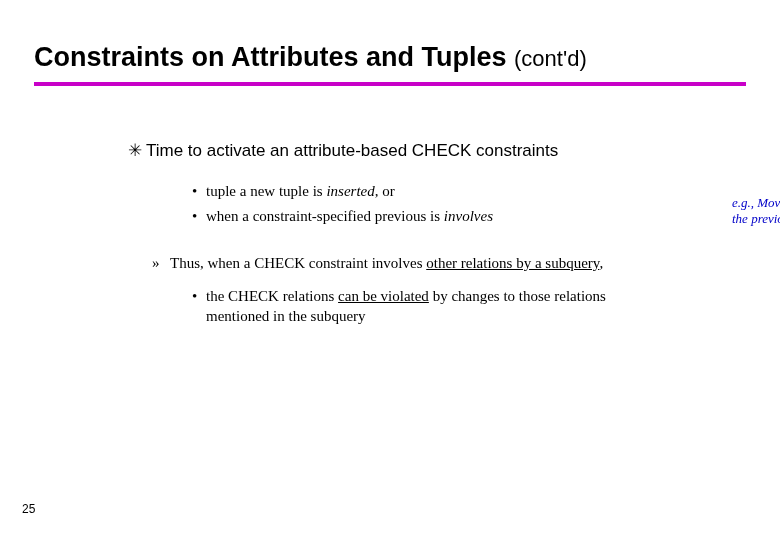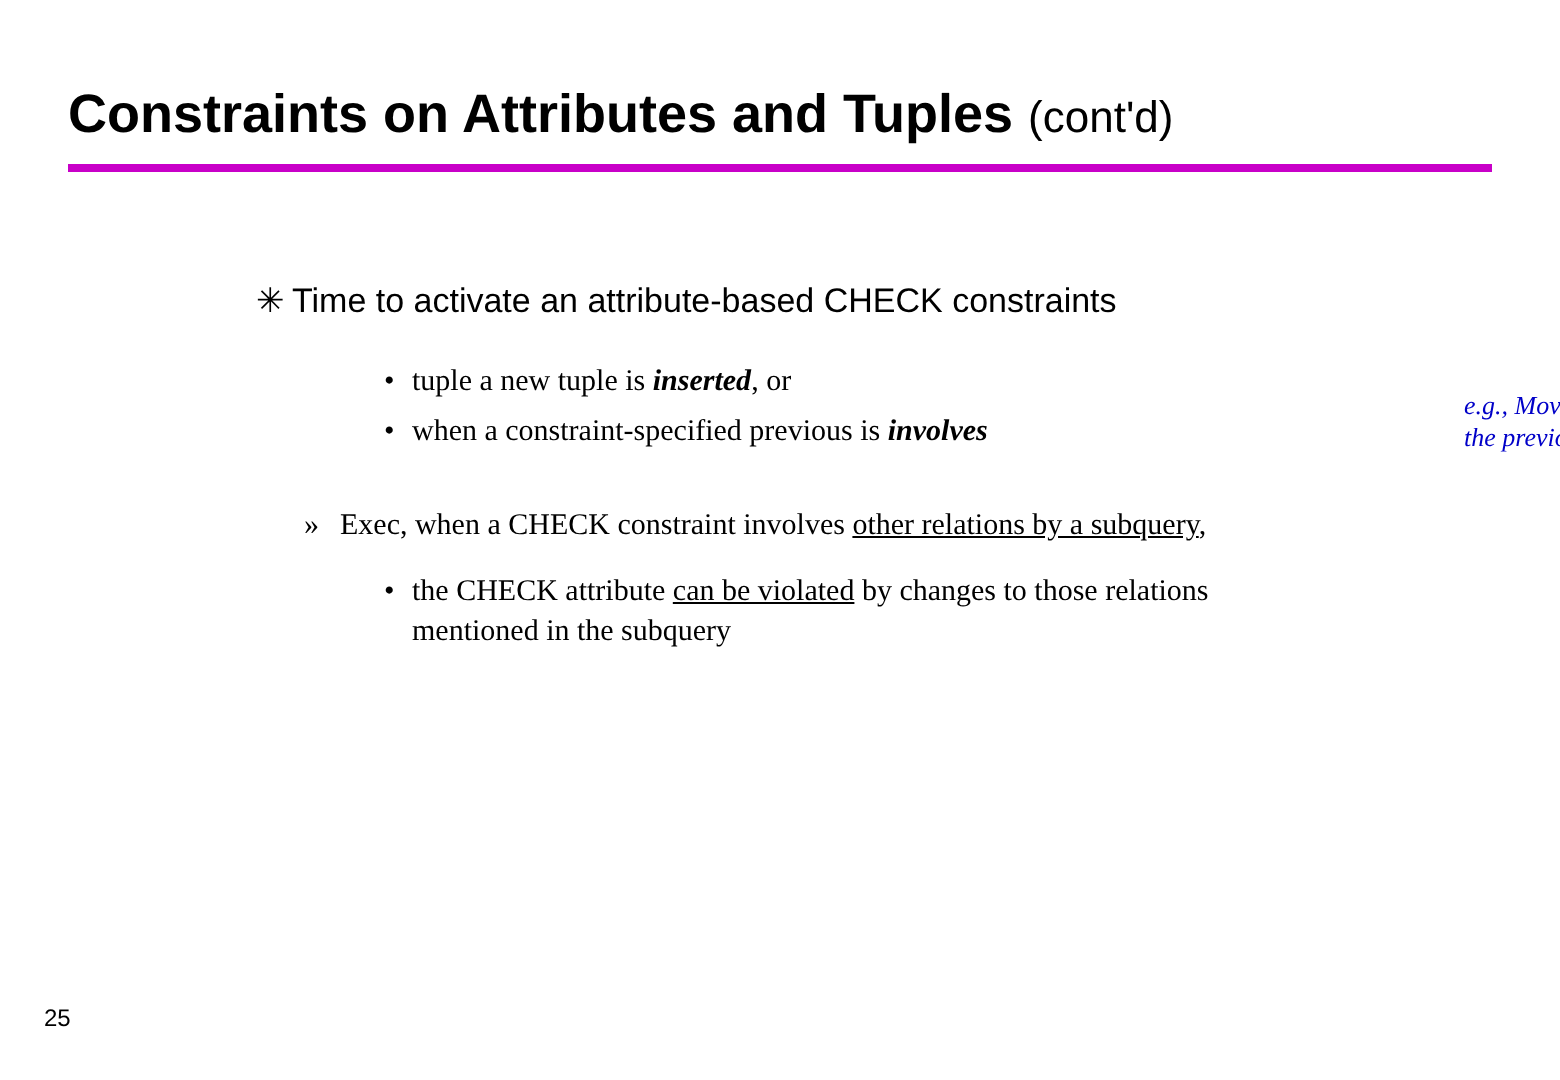--- a/index.html
+++ b/index.html
@@ -12,21 +12,21 @@
   .body { position: absolute; left: 128px; top: 140px; width: 620px; font-family: "Times New Roman", Times, serif; }
   .l1 { font-size: 17px; margin-bottom: 22px; font-family: Arial, Helvetica, sans-serif; }
   .star { font-size: 17px; display: inline-block; width: 18px; }
   .l2 { margin-left: 64px; font-size: 15px; margin-bottom: 8px; position: relative; padding-left: 14px; font-family: "Times New Roman", Times, serif; }
   .l2::before { content: "•"; position: absolute; left: 0; top: 0; }
   .l3wrap { margin-top: 30px; }
   .l3 { margin-left: 24px; font-size: 15px; margin-bottom: 14px; position: relative; padding-left: 18px; font-family: "Times New Roman", Times, serif; }
   .l3::before { content: "»"; position: absolute; left: 0; top: 0; }
   .l4 { margin-left: 64px; font-size: 15px; position: relative; padding-left: 14px; line-height: 1.35; font-family: "Times New Roman", Times, serif; width: 440px; }
   .l4::before { content: "•"; position: absolute; left: 0; top: 0; }
-  .bi { font-weight: bold; font-style: italic; }
+  .bi { font-weight: normal; font-style: italic; }
   .u { text-decoration: underline; margin-top: 16px; }
   .note { position: absolute; left: 604px; top: 55px; width: 150px; font-size: 13px; font-style: italic; color: #0000c8; line-height: 1.25; font-family: "Times New Roman", Times, serif; }
   .pagenum { position: absolute; left: 22px; bottom: 24px; font-size: 12px; font-family: Arial, Helvetica, sans-serif; }
 </style>
 </head>
 <body>
 
 <div class="slide">
   <div class="title-wrap">
     <div class="title">
@@ -47,22 +47,22 @@
       <span>when a constraint-specified previous is </span><span class="bi">involves</span>
     </div>
 
     <div class="note">
       <span>e.g., Movie.Exec in</span><br>
       <span>the previous example</span>
     </div>
 
     <div class="l3wrap">
       <div class="l3">
-        <span>Exec, when a CHECK constraint involves </span><span class="u">other relations by a subquery</span><span>,</span>
+        <span>Thus, when a CHECK constraint involves </span><span class="u">other relations by a subquery</span><span>,</span>
       </div>
       <div class="l4">
-        <span>the CHECK attribute </span><span class="u">can be violated</span><span> by changes to those relations mentioned in the subquery</span>
+        <span>the CHECK relations </span><span class="u">can be violated</span><span> by changes to those relations mentioned in the subquery</span>
       </div>
     </div>
   </div>
 
   <div class="pagenum">25</div>
 </div>
 
 </body></html>

